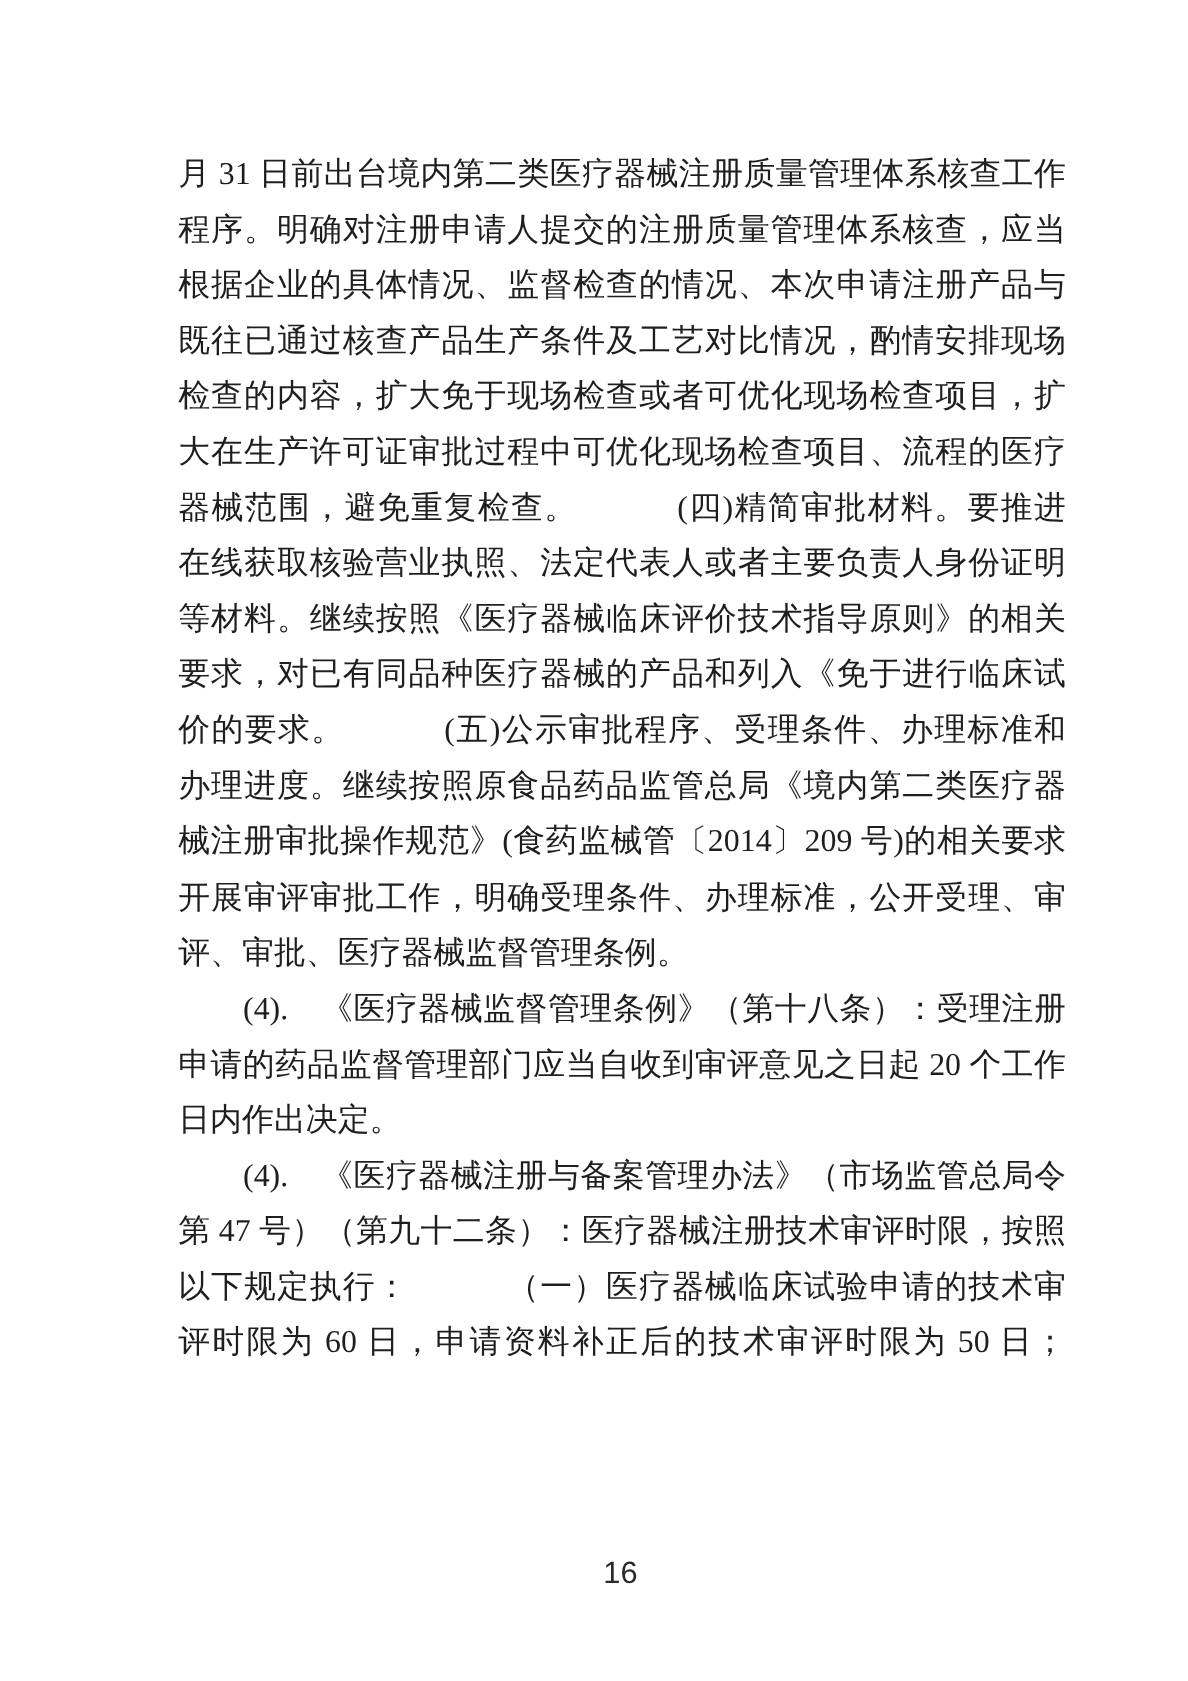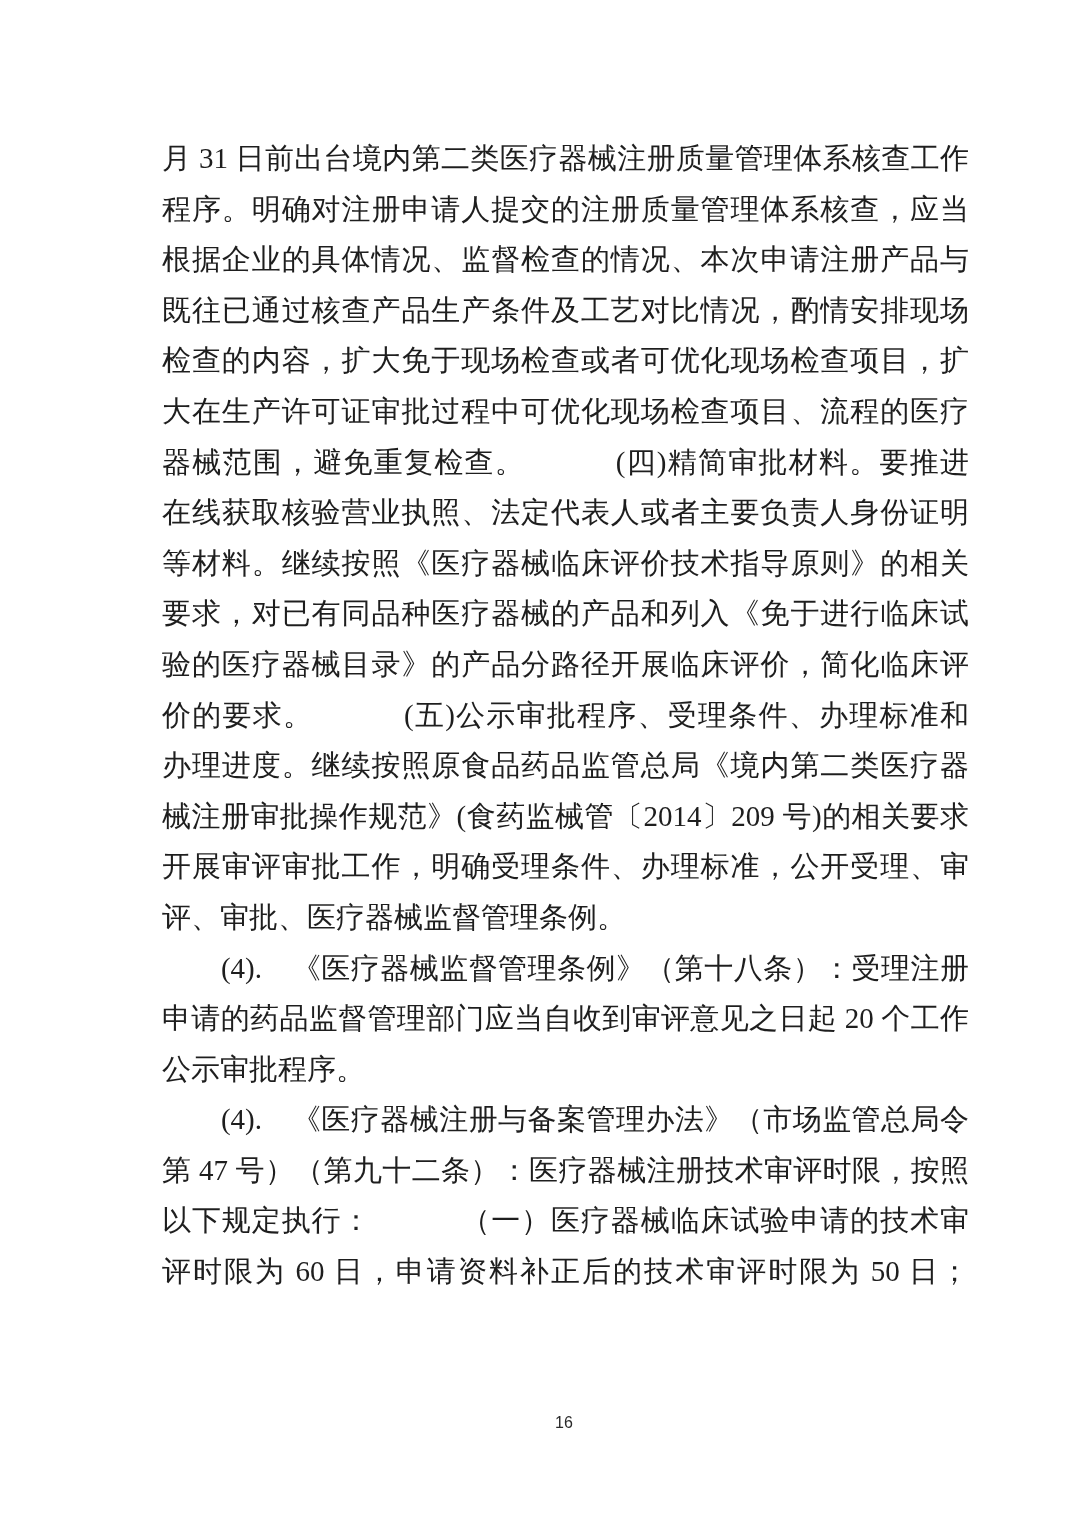--- a/index.html
+++ b/index.html
@@ -41,48 +41,47 @@
   }
   .footer {
     position: absolute;
     left: 0;
     right: 0;
     top: 1414px;
     text-align: center;
   }
   .page-number {
     font-family: "Liberation Sans", "DejaVu Sans", sans-serif;
-    font-size: 16px;
+    font-size: 28px;
     color: #2a2a2a;
   }
 </style>
 </head>
 <body>
 
 <div class="page">
   <div class="content">
       <div class="line j">月 31 日前出台境内第二类医疗器械注册质量管理体系核查工作</div>
       <div class="line j">程序。明确对注册申请人提交的注册质量管理体系核查，应当</div>
       <div class="line j">根据企业的具体情况、监督检查的情况、本次申请注册产品与</div>
       <div class="line j">既往已通过核查产品生产条件及工艺对比情况，酌情安排现场</div>
       <div class="line j">检查的内容，扩大免于现场检查或者可优化现场检查项目，扩</div>
       <div class="line j">大在生产许可证审批过程中可优化现场检查项目、流程的医疗</div>
       <div class="line j">器械范围，避免重复检查。　　　(四)精简审批材料。要推进</div>
       <div class="line j">在线获取核验营业执照、法定代表人或者主要负责人身份证明</div>
       <div class="line j">等材料。继续按照《医疗器械临床评价技术指导原则》的相关</div>
       <div class="line j">要求，对已有同品种医疗器械的产品和列入《免于进行临床试</div>
-      <div class="line j">验的医疗器械目录》的产品分路径开展临床评价，简化临床评</div>
       <div class="line j">价的要求。　　　(五)公示审批程序、受理条件、办理标准和</div>
       <div class="line j">办理进度。继续按照原食品药品监管总局《境内第二类医疗器</div>
       <div class="line j">械注册审批操作规范》(食药监械管〔2014〕209 号)的相关要求</div>
       <div class="line j">开展审评审批工作，明确受理条件、办理标准，公开受理、审</div>
       <div class="line">评、审批、医疗器械监督管理条例。</div>
       <div class="line j">　　(4).　《医疗器械监督管理条例》（第十八条）：受理注册</div>
       <div class="line j">申请的药品监督管理部门应当自收到审评意见之日起 20 个工作</div>
-      <div class="line">公示审批程序。</div>
+      <div class="line">日内作出决定。</div>
       <div class="line j">　　(4).　《医疗器械注册与备案管理办法》（市场监管总局令</div>
       <div class="line j">第 47 号）（第九十二条）：医疗器械注册技术审评时限，按照</div>
       <div class="line j">以下规定执行：　　　（一）医疗器械临床试验申请的技术审</div>
       <div class="line j">评时限为 60 日，申请资料补正后的技术审评时限为 50 日；</div>
     </div>
   <div class="footer">
     <span class="page-number">16</span>
   </div>
 </div>
 

